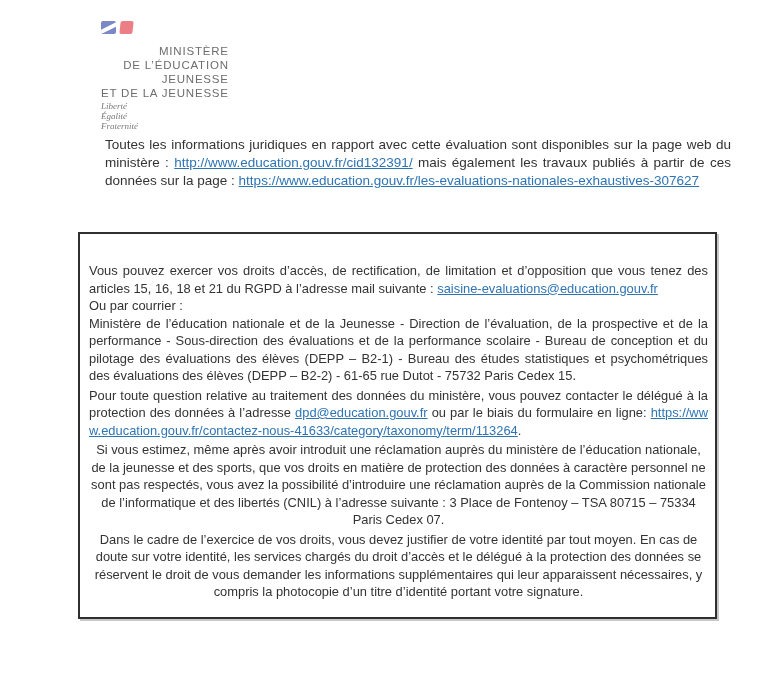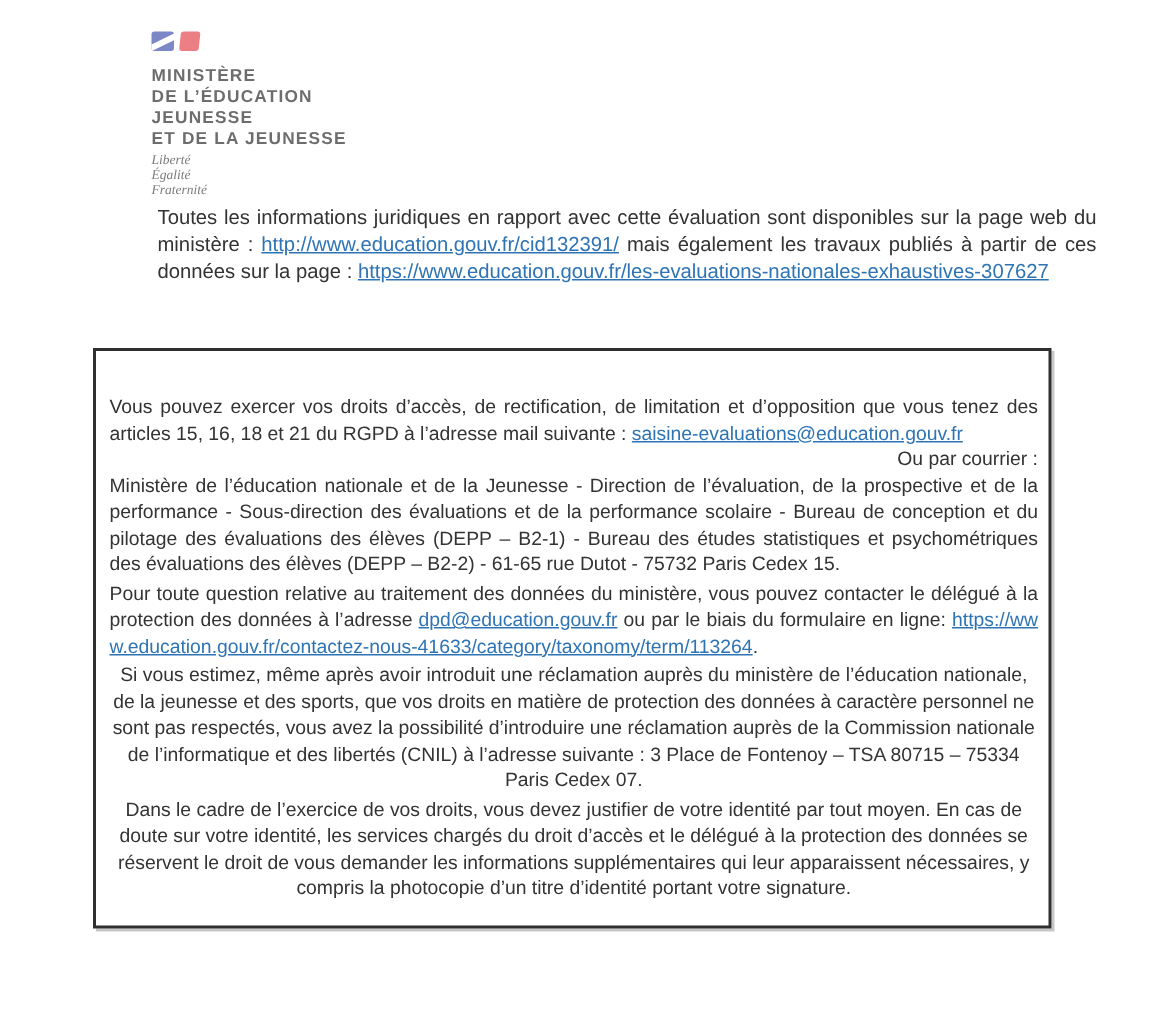--- a/index.html
+++ b/index.html
@@ -8,37 +8,37 @@
     background:var(--page-bg,#ffffff);
     font-family:"Liberation Sans", sans-serif;
     color:var(--text-color,#333333);
   }
   
   .header{position:absolute;left:101px;top:21px;}
   .flag{display:flex;align-items:flex-start;gap:4px;height:15px;margin-bottom:8px;}
   .flag-blue{width:15px;height:13px;border-radius:2px;background:var(--flag-blue,#7b87c6);position:relative;overflow:hidden;}
   .flag-blue::after{content:"";position:absolute;left:-4px;top:5px;width:24px;height:4px;background:#fff;transform:rotate(-26deg);}
   .flag-red{width:13px;height:13px;border-radius:2px;background:var(--flag-red,#ec7f86);transform:skewX(-6deg);}
-  .ministry{font-weight:bold;font-size:11.5px;line-height:14px;letter-spacing:0.8px;color:var(--ministry-color,#6d6d6d);}
+  .ministry{font-weight:normal;font-size:11.5px;line-height:14px;letter-spacing:0.8px;color:var(--ministry-color,#6d6d6d);text-align:right;}
   .motto{margin-top:1px;font-family:"Liberation Serif", serif;font-style:italic;font-size:9px;line-height:10px;color:#7a7a7a;}
   
   .intro{position:absolute;left:85px;top:136px;width:626px;font-size:13.5px;line-height:18px;margin-left:20px;}
   .intro .para{font-size:13.5px;line-height:18px;}
   
   .legal-box{
-    position:absolute;left:62px;top:232px;width:639px;box-sizing:border-box;
+    position:absolute;left:78px;top:232px;width:639px;box-sizing:border-box;
     border:2px solid var(--box-border,#2f2f2f);
     padding:28px 7px 16px 9px;
     box-shadow:2px 2px 0 rgba(130,130,130,.45);
     background:#fff;
   }
   .para{margin:0;font-size:12.9px;line-height:17.5px;}
   .para.gap{margin-top:2px;}
   .align-justify{text-align:justify;}
-  .align-center{text-align:right;}
+  .align-center{text-align:left;}
   .align-left{text-align:center;}
   a{color:var(--link-color,#2e74b5);text-decoration:underline;cursor:pointer;word-break:break-all;}
 </style>
 </head>
 <body style="--page-bg: #ffffff; --text-color: #333333; --link-color: #2e74b5; --box-border: #2f2f2f; --ministry-color: #6d6d6d; --flag-blue: #7b87c6; --flag-red: #ec7f86;">
 
 <header class="header">
   <div class="flag">
     <span class="flag-blue"></span>
     <span class="flag-red"></span>

